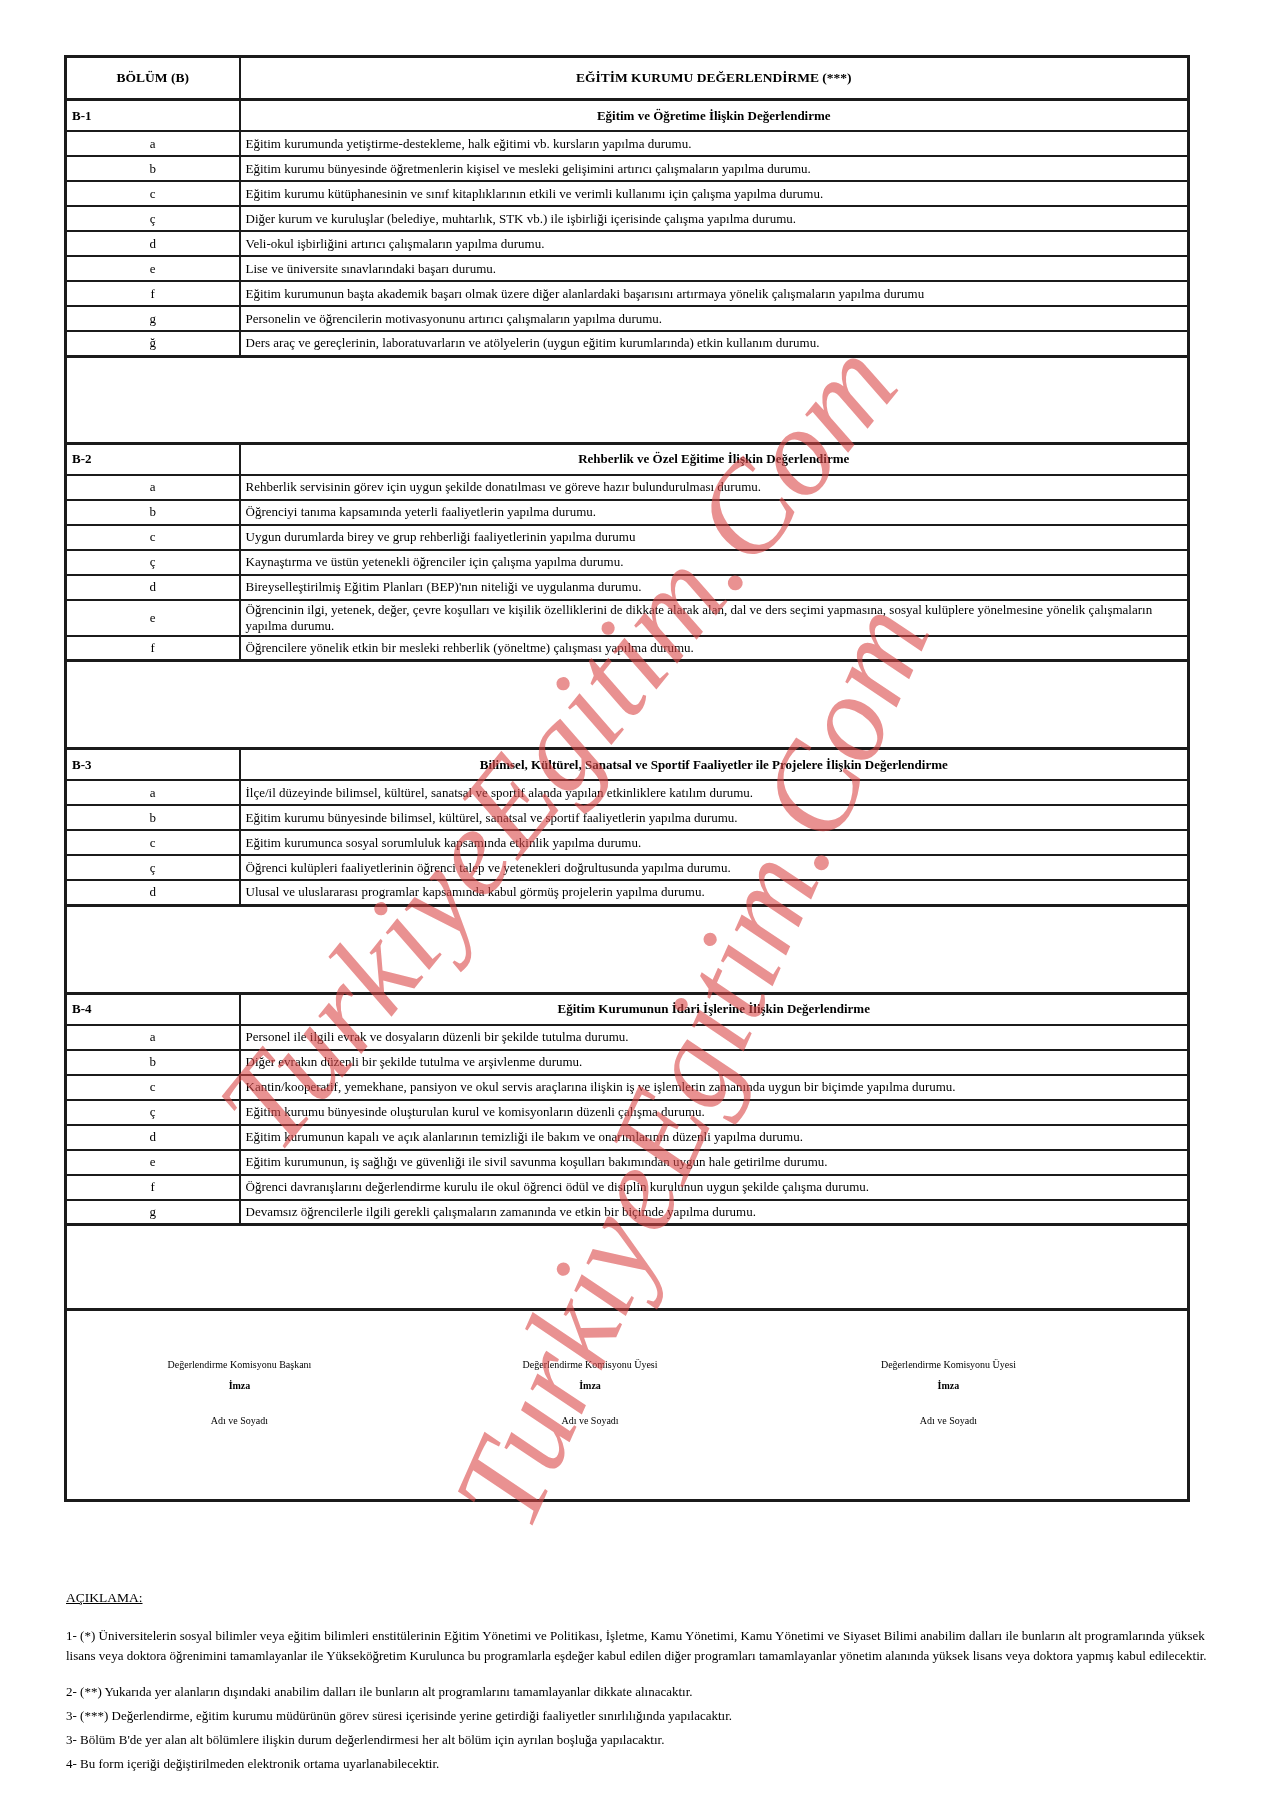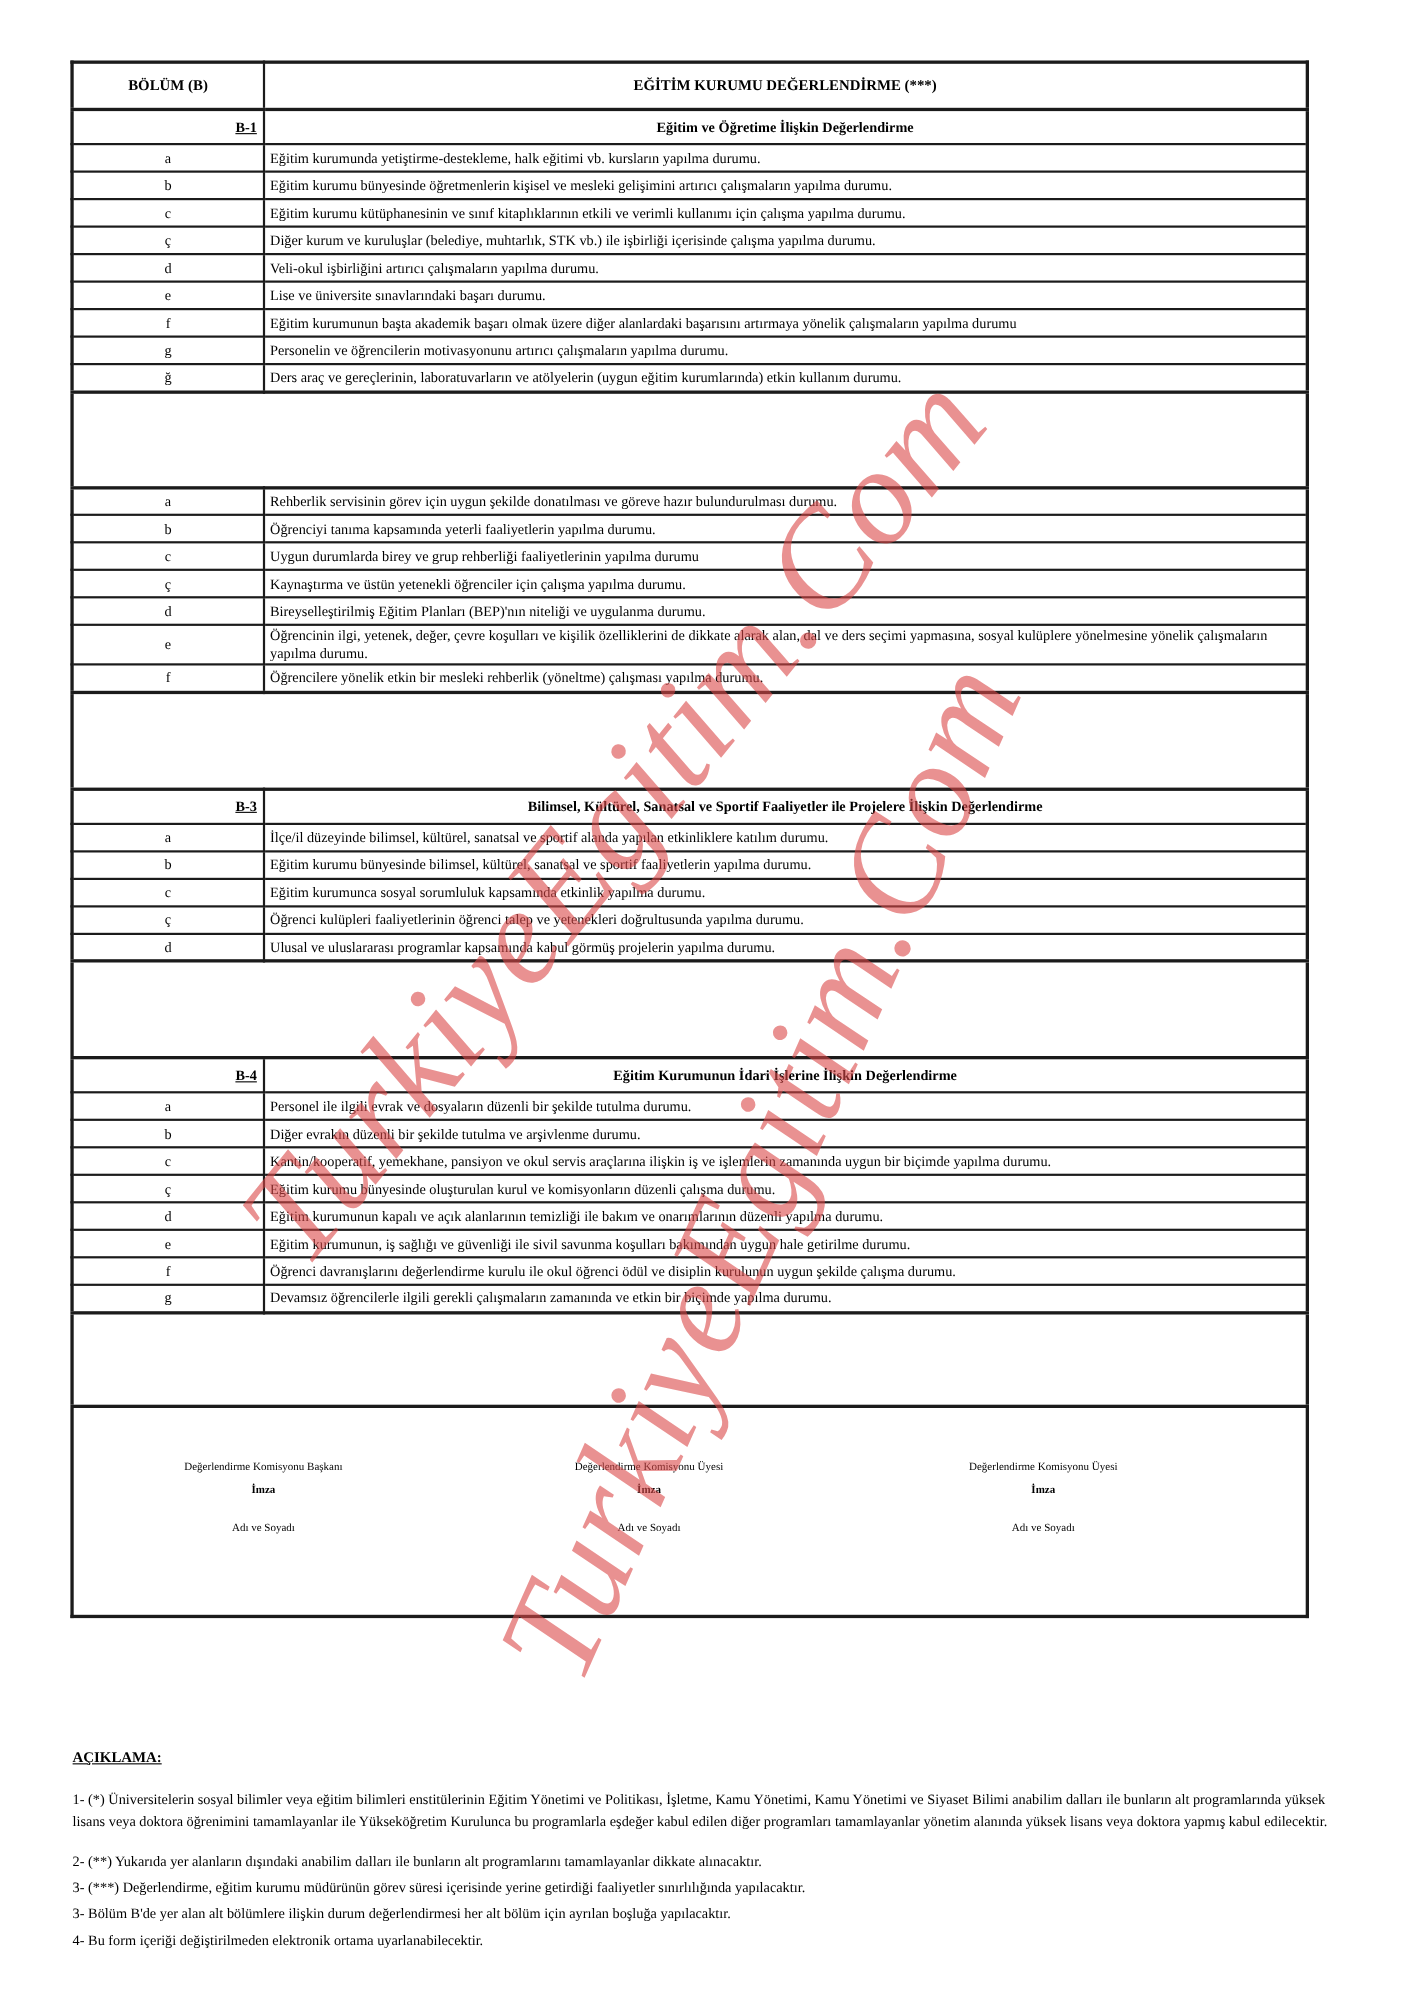--- a/index.html
+++ b/index.html
@@ -6,34 +6,34 @@
   body{width:1280px;height:1811px;position:relative;overflow:hidden;
        font-family:"Liberation Serif","DejaVu Serif",serif;color:#000;}
   .page{position:relative;width:1280px;height:1811px;background:#fff;}
 
   table.eval{position:absolute;left:64px;top:55px;width:1126px;
     border-collapse:collapse;table-layout:fixed;border:3px solid #1b1b1b;}
   col.c-label{width:174px;}
   td,th{border:2px solid #1b1b1b;font-size:13px;padding:1px 5px;vertical-align:middle;}
   thead th{height:36px;font-weight:bold;font-size:13.5px;text-align:center;padding:2px 4px;}
   tr.sec td{border-top:3px solid #1b1b1b;height:27px;}
-  .sec-id{text-align:right;font-weight:bold;text-decoration:underline;}
+  .sec-id{text-align:left;font-weight:bold;}
   .sec-title{text-align:center;font-weight:bold;}
   tr.item{height:25px;}
   .row-label{text-align:center;}
   .row-text{text-align:left;line-height:16px;}
   tr.spacer td{border-top:3px solid #1b1b1b;border-bottom:3px solid #1b1b1b;}
   tr.sig-row td{border-top:3px solid #1b1b1b;height:188px;position:relative;padding:0;}
   .sig-col{position:absolute;top:48px;width:30%;text-align:center;font-size:10px;}
   .sig-role{}
   .sig-imza{margin-top:10px;font-weight:bold;}
   .sig-name{margin-top:24px;}
 
   .notes{position:absolute;left:66px;top:1590px;width:1150px;font-size:13px;}
-  .notes-heading{font-weight:bold;text-decoration:underline;font-size:13.5px;}
+  .notes-heading{font-weight:normal;text-decoration:underline;font-size:13.5px;}
   .note-item{line-height:20px;margin-top:4px;}
   .note-item.first{margin-top:20px;margin-bottom:16px;font-family:Liberation Serif, serif;}
 
   .watermark{position:absolute;white-space:nowrap;font-style:italic;
     font-family:"Liberation Serif","DejaVu Serif",serif;font-size:125px;
     color:rgba(219,72,72,0.60);pointer-events:none;z-index:5;letter-spacing:1px;}
   #wm1{left:558px;top:745px;transform:translate(-50%,-50%) rotate(-51deg);}
   #wm2{left:692px;top:1065px;transform:translate(-50%,-50%) rotate(-66deg);}
 </style>
 </head>
@@ -91,20 +91,24 @@
         <tr class="item">
           <td class="row-label">g</td>
           <td class="row-text">Personelin ve öğrencilerin motivasyonunu artırıcı çalışmaların yapılma durumu.</td>
         </tr>
         <tr class="item">
           <td class="row-label">ğ</td>
           <td class="row-text">Ders araç ve gereçlerinin, laboratuvarların ve atölyelerin (uygun eğitim kurumlarında) etkin kullanım durumu.</td>
         </tr>
         <tr class="spacer">
           <td class="spacer-cell" colspan="2" style="height: 82px;"></td>
+        </tr>
+        <tr class="sec">
+          <td class="sec-id">B-2</td>
+          <td class="sec-title">Rehberlik ve Özel Eğitime İlişkin Değerlendirme</td>
         </tr>
         <tr class="item">
           <td class="row-label">a</td>
           <td class="row-text">Rehberlik servisinin görev için uygun şekilde donatılması ve göreve hazır bulundurulması durumu.</td>
         </tr>
         <tr class="item">
           <td class="row-label">b</td>
           <td class="row-text">Öğrenciyi tanıma kapsamında yeterli faaliyetlerin yapılma durumu.</td>
         </tr>
         <tr class="item">

